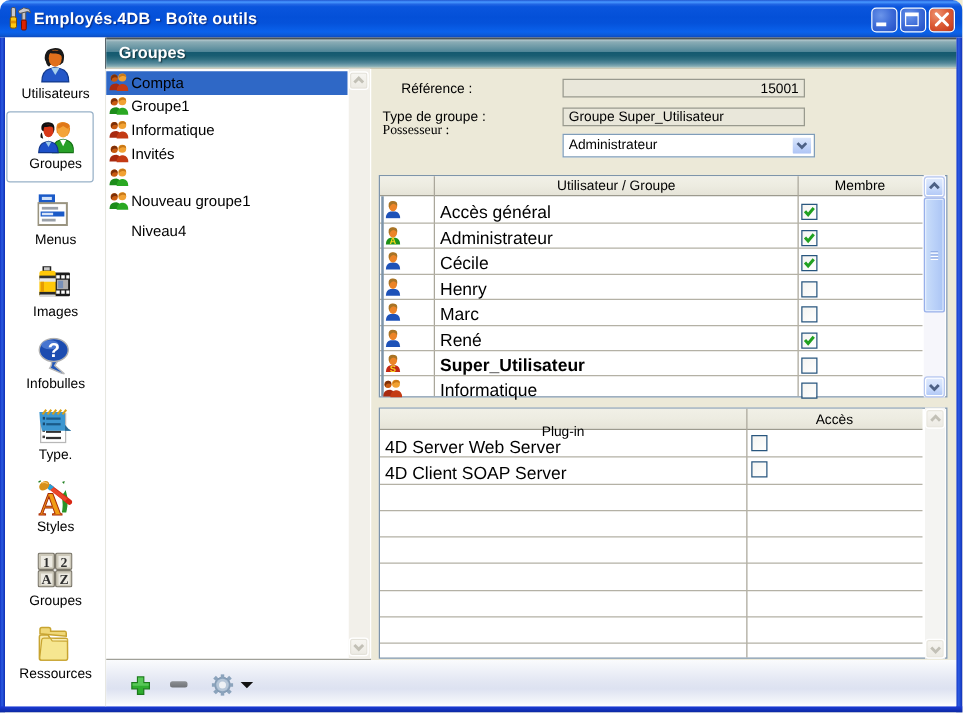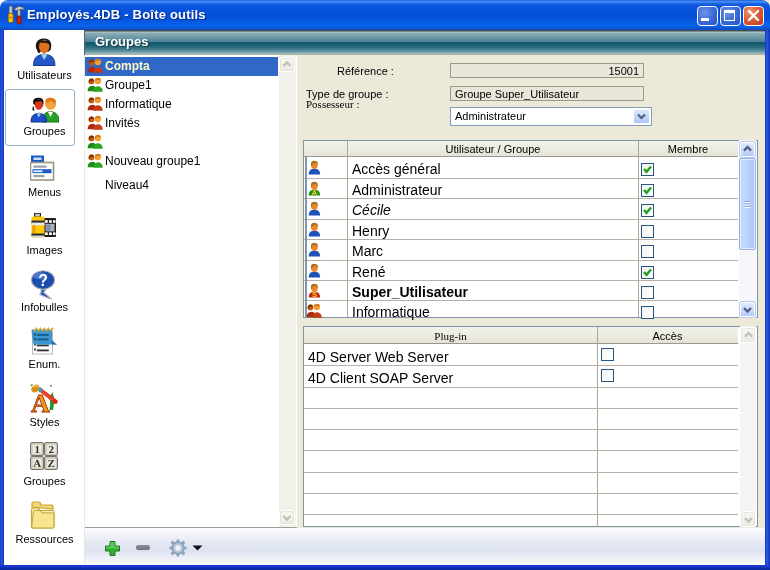--- a/index.html
+++ b/index.html
@@ -22,21 +22,21 @@
 .sblabel{width:81px;text-align:center;font-size:11px;color:#000;left:0;}
 #sbsel{left:5px;top:89px;width:70px;height:57px;border:1px solid #98b1c8;border-radius:3px;background:#fff;}
 
 #mainheader{left:85px;top:30px;width:680px;height:25px;
  background:linear-gradient(to bottom,#404a4e 0%,#49555a 4%,#b2c6cb 8%,#8aacb5 14%,#6d99a6 30%,#4f8597 46%,#155a70 48%,#195d72 58%,#2f6e80 70%,#54889a 82%,#85acb4 92%,#b4c6c0 96%,#a89e80 100%);}
 #mainheader span{position:absolute;left:10px;top:4px;color:#fff;font-weight:bold;font-size:13px;text-shadow:1px 1px 1px #1a3a44;}
 
 #listpanel{left:85px;top:55px;width:212px;height:473px;background:#fff;border-bottom:1px solid #a0a098;}
 .lrow{left:0;width:193px;height:19px;font-size:12px;color:#000;}
 .lrow .txt{position:absolute;left:20px;top:2px;}
-.lrow.sel{background:#2f68c6;color:#fef9c3;font-weight:bold;}
+.lrow.sel{background:#2f68c6;color:#000000;}
 
 .palebtn{width:16px;height:15px;border-radius:3px;background:linear-gradient(to bottom,#f7f6f2,#eceae3);border:1px solid #fff;box-shadow:inset 0 0 0 1px #e4e2da;}
 #listsb{left:279px;top:55px;width:17px;height:472px;background:#f2f0ea;}
 
 #rightpanel{left:297px;top:55px;width:468px;height:473px;background:#ece9d8;}
 .flabel{font-size:11px;color:#000;}
 .tfield{background:#e9e7da;border:1px solid #999a8e;font-size:11px;color:#000;}
 
 .tbl{background:#fff;border:1px solid #7e95aa;}
 .thead{background:linear-gradient(to bottom,#f1f0e7 0%,#edece1 50%,#e6e4d8 100%);border-bottom:1px solid #9c9a8e;}
@@ -115,21 +115,21 @@
 <div class="abs" id="sidebar"></div>
 <div class="abs" id="sbsel"></div>
 <div class="abs" style="left:84px;top:30px;width:1px;height:535px;background:#e8e8e2"></div>
 <div class="abs" style="left:84px;top:30px;width:1px;height:25px;background:#58646a"></div>
 
 <div class="abs sblabel" style="left:4px;top:69px;">Utilisateurs</div>
 <div class="abs sblabel" style="left:4px;top:125px;">Groupes</div>
 <div class="abs sblabel" style="left:4px;top:186px;">Menus</div>
 <div class="abs sblabel" style="left:4px;top:244px;">Images</div>
 <div class="abs sblabel" style="left:4px;top:301px;">Infobulles</div>
-<div class="abs sblabel" style="left:4px;top:358px;">Enum.</div>
+<div class="abs sblabel" style="left:4px;top:358px;">Type.</div>
 <div class="abs sblabel" style="left:4px;top:416px;">Styles</div>
 <div class="abs sblabel" style="left:4px;top:475px;">Groupes</div>
 <div class="abs sblabel" style="left:4px;top:533px;">Ressources</div>
 
 <svg class="abs" style="left:30px;top:36px" width="28" height="31" viewBox="0 0 28 31">
  <path d="M8 14 Q5 13 6 8 Q7 3 13 2.5 Q19 2 20.5 6 Q22 9 20.5 14 L18 16 L9 16 Z" fill="#1a1a1a"></path>
  <path d="M7.5 8 Q5.5 14 8.5 17 L10 17 L9 8.5 Z" fill="#1a1a1a"></path>
  <ellipse cx="14.2" cy="10.5" rx="5.2" ry="6.8" fill="#e0701c"></ellipse>
  <path d="M9 5.8 Q12 3.4 19 5.2 Q20.6 7.4 19.8 9 Q17 6.4 14 6.8 Q10.6 7.2 9 5.8 Z" fill="#1a1a1a"></path>
  <path d="M3.5 29.5 Q3.5 20.5 10 19 L14 18 L18.5 19 Q25 20.5 25 29.5 Z" fill="#2457c8" stroke="#123a8c" stroke-width="1"></path>
@@ -287,21 +287,21 @@
       <path d="M3.5 8 L7 4.5 L10.5 8" stroke="#c2c0b6" stroke-width="2.4" fill="none"></path>
     </svg>
   </div>
 <div class="abs palebtn" style="left:279px;top:510px;">
  <svg width="14" height="13" viewBox="0 0 14 13">
       <path d="M3.5 5 L7 8.5 L10.5 5" stroke="#c2c0b6" stroke-width="2.4" fill="none"></path>
     </svg>
   </div>
 
 <div class="abs" id="rightpanel"></div>
-<div class="abs flabel" style="left:306px;top:65px;padding-left:31px;">Référence :</div>
+<div class="abs flabel" style="left:290px;top:65px;padding-left:31px;">Référence :</div>
 <div class="abs tfield" style="left:450px;top:63px;width:194px;height:15px;text-align:right;padding:1px 4px 0 0;">15001</div>
 <div class="abs flabel" style="left:306px;top:88px;">Type de groupe :</div>
 <div class="abs tfield" style="left:450px;top:86px;width:194px;height:15px;padding:1px 0 0 4px;">Groupe Super_Utilisateur</div>
 <div class="abs flabel" style="left:306px;top:98px;font-family:Liberation Serif, serif;">Possesseur :</div>
 <div class="abs" style="left:450px;top:107px;width:202px;height:19px;background:#fff;border:1px solid #7f9db9;font-size:11px;padding:2px 0 0 4px;">Administrateur
   <div style="position:absolute;right:1px;top:1px;width:17px;height:15px;border-radius:2px;background:linear-gradient(to bottom,#dce7fb,#c3d5f9 50%,#aec4f5);border:1px solid #fff;">
    <svg width="15" height="13" viewBox="0 0 15 13">
         <path d="M4 4.5 L7.5 8 L11 4.5" stroke="#4d6185" stroke-width="2.2" fill="none"></path>
       </svg>
   </div>
@@ -316,21 +316,21 @@
 
 <div class="abs hline" style="left:304px;top:178px;width:434px;"></div>
 <div class="abs hline" style="left:304px;top:198px;width:434px;"></div>
 <div class="abs hline" style="left:304px;top:219px;width:434px;"></div>
 <div class="abs hline" style="left:304px;top:239px;width:434px;"></div>
 <div class="abs hline" style="left:304px;top:260px;width:434px;"></div>
 <div class="abs hline" style="left:304px;top:280px;width:434px;"></div>
 <div class="abs hline" style="left:304px;top:300px;width:434px;"></div>
 <div class="abs cell" style="left:352px;top:161px;">Accès général</div>
 <div class="abs cell" style="left:352px;top:182px;">Administrateur</div>
-<div class="abs cell" style="left:352px;top:202px;font-style:italic;">Cécile</div>
+<div class="abs cell" style="left:352px;top:202px;">Cécile</div>
 <div class="abs cell" style="left:352px;top:223px;">Henry</div>
 <div class="abs cell" style="left:352px;top:243px;">Marc</div>
 <div class="abs cell" style="left:352px;top:264px;">René</div>
 <div class="abs cell" style="left:352px;top:284px;font-weight:bold;">Super_Utilisateur</div>
 <div class="abs cell" style="left:352px;top:304px;">Informatique</div>
 
 <div class="abs cb" style="left:641px;top:163px;">
     <svg width="11" height="11" viewBox="0 0 11 11">
       <path d="M2 5 L4.5 7.8 L9 2.4" stroke="#21a121" stroke-width="2.4" fill="none"></path>
     </svg>
@@ -401,21 +401,21 @@
     </svg>
   </div>
 <div class="abs sbbtn" style="left:739px;top:301px;">
     <svg width="15" height="15" viewBox="0 0 15 15">
       <path d="M4 6 L7.5 9.6 L11 6" stroke="#4d6185" stroke-width="2.3" fill="none"></path>
     </svg>
   </div>
 
 <div class="abs tbl" style="left:303px;top:326px;width:455px;height:201px;"></div>
 <div class="abs thead" style="left:304px;top:327px;width:434px;height:17px;"></div>
-<div class="abs thtext" style="left:304px;top:330px;width:293px;font-family:Liberation Serif, serif;">Plug-in</div>
+<div class="abs thtext" style="left:304px;top:340px;width:293px;">Plug-in</div>
 <div class="abs thtext" style="left:597px;top:330px;width:141px;">Accès</div>
 <div class="abs vline" style="left:597px;top:327px;height:199px;"></div>
 <div class="abs cell" style="left:308px;top:349px;">4D Server Web Server</div>
 <div class="abs cell" style="left:308px;top:370px;">4D Client SOAP Server</div>
 <div class="abs cb" style="left:601px;top:348px;"></div>
 <div class="abs cb" style="left:601px;top:369px;"></div>
 <div class="abs hline" style="left:304px;top:365px;width:434px;"></div>
 <div class="abs hline" style="left:304px;top:387px;width:434px;"></div>
 <div class="abs hline" style="left:304px;top:408px;width:434px;"></div>
 <div class="abs hline" style="left:304px;top:429px;width:434px;"></div>

